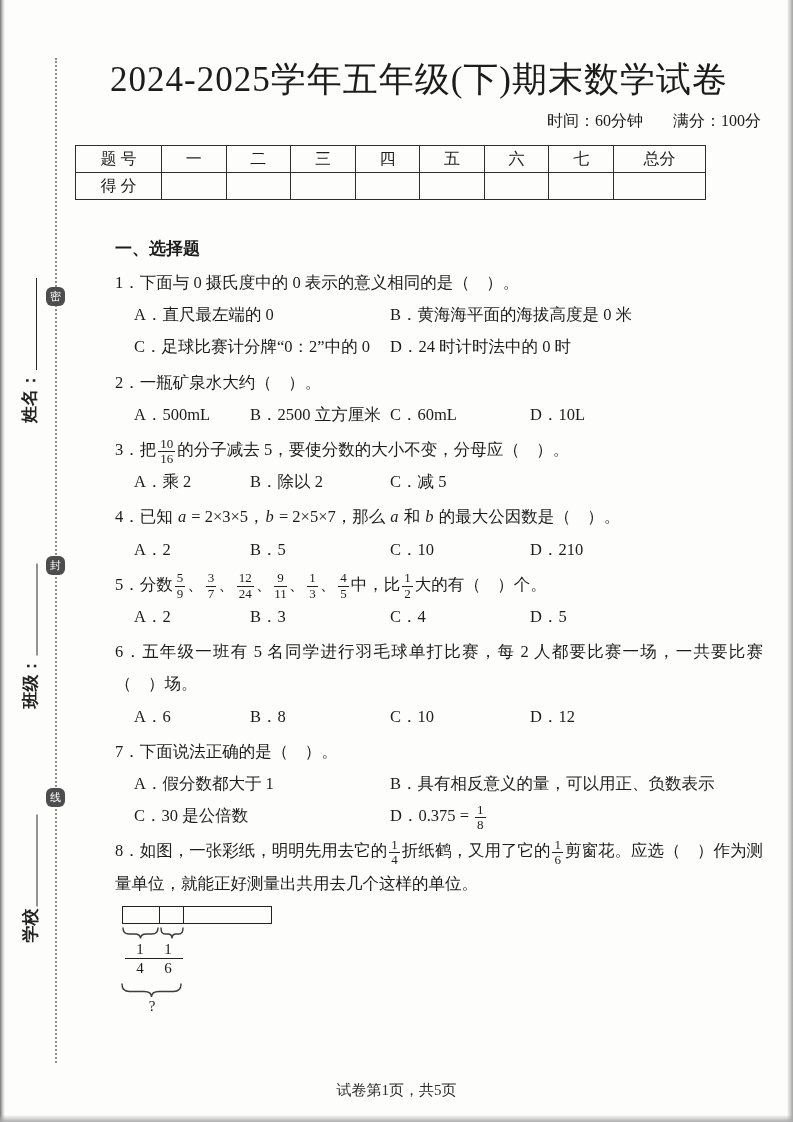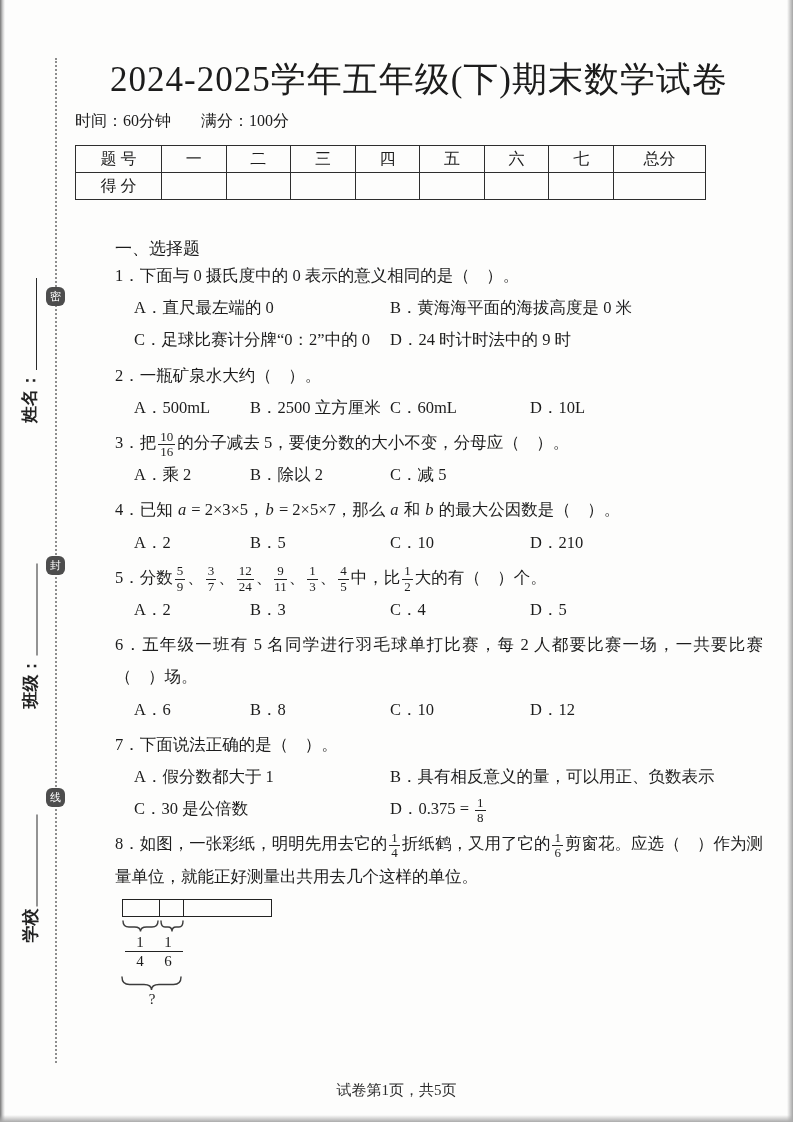--- a/index.html
+++ b/index.html
@@ -33,35 +33,35 @@
   .field .line{display:inline-block;width:92px;border-bottom:1.7px solid #2a2a2a;height:16px;vertical-align:-2px;margin-left:2px}
   .field-name{width:180px;left:-60px;top:321px}
   .field-class{width:165px;left:-52px;top:614px}
   .field-school{width:145px;left:-42px;top:858px}
 
   
   .title{
     position:absolute;top:56px;left:75px;width:688px;
     text-align:center;font-size:35px;font-weight:400;letter-spacing:1px;
   }
-  .meta{position:absolute;top:111px;left:75px;width:686px;font-size:16px}
+  .meta{position:absolute;top:111px;left:75px;width:686px;text-align:right;font-size:16px}
   .meta .gap{display:inline-block;width:30px}
 
   
   table.score{
     position:absolute;top:145px;left:75px;width:631px;
     border-collapse:collapse;table-layout:fixed;font-size:16px;
   }
   table.score td{border:1.7px solid #2e2e2e;height:26px;text-align:center;padding:0;overflow:hidden}
   table.score col.c-label{width:86px}
   table.score col.c-total{width:92px}
 
   
   .content{position:absolute;left:115px;top:237px;width:648px;font-size:16.5px}
-  .sec{font-weight:400;font-size:17px}
+  .sec{font-weight:700;margin-bottom:7px;font-size:17px}
   .q{margin-bottom:3px}
   .stem{line-height:1.95;text-align:justify}
   .opts{display:grid;margin-left:19px;line-height:1.95}
   .cols4{grid-template-columns:116px 140px 140px 1fr}
   .cols2{grid-template-columns:256px 1fr}
 
   
   .frac{display:inline-block;vertical-align:-0.62em;text-align:center;line-height:1.1;font-size:13px;margin:0 2px}
   .frac .fn{display:block;border-bottom:1px solid #222;padding:0 2px}
   .frac .fd{display:block}
@@ -151,21 +151,21 @@
 
 <div class="content">
   <div class="sec">一、选择题</div>
 
   <div class="q">
     <div class="stem">1．下面与 0 摄氏度中的 0 表示的意义相同的是（　）。</div>
     <div class="opts cols2">
       <span>A．直尺最左端的 0</span>
       <span>B．黄海海平面的海拔高度是 0 米</span>
       <span>C．足球比赛计分牌“0：2”中的 0</span>
-      <span>D．24 时计时法中的 9 时</span>
+      <span>D．24 时计时法中的 0 时</span>
     </div>
   </div>
 
   <div class="q">
     <div class="stem">2．一瓶矿泉水大约（　）。</div>
     <div class="opts cols4">
       <span>A．500mL</span>
       <span>B．2500 立方厘米</span>
       <span>C．60mL</span>
       <span>D．10L</span>

